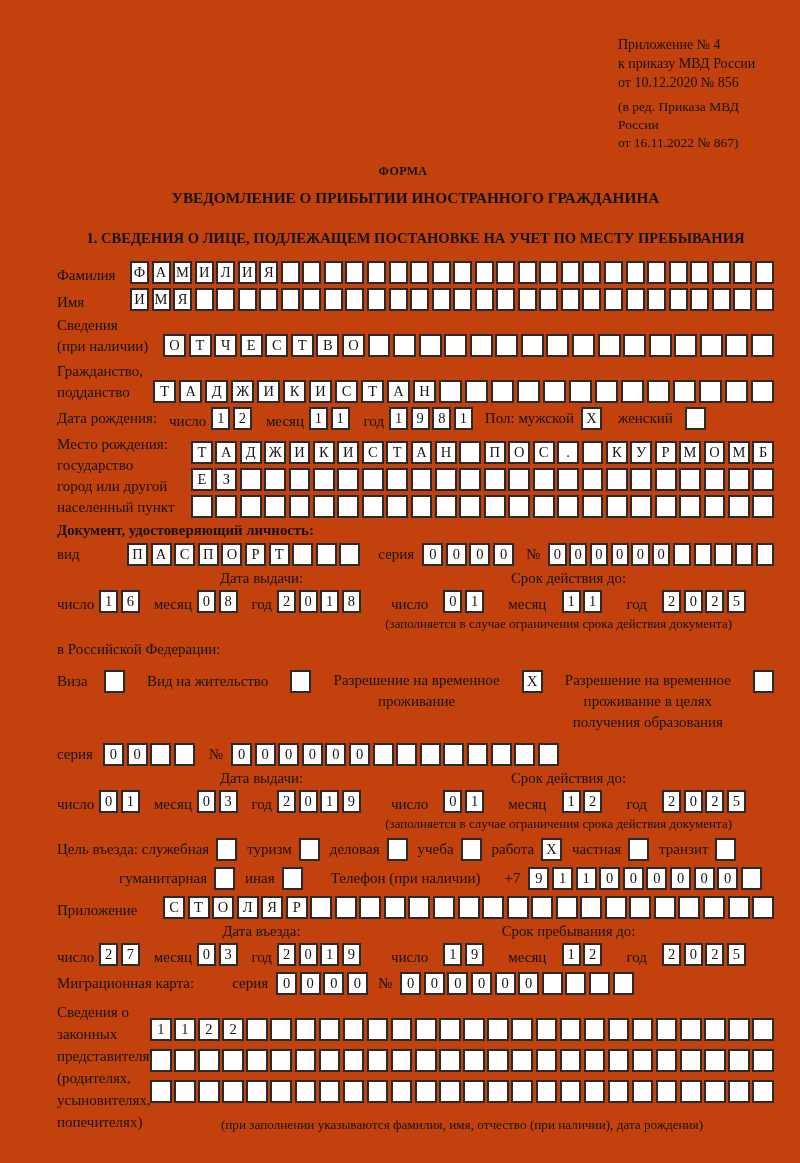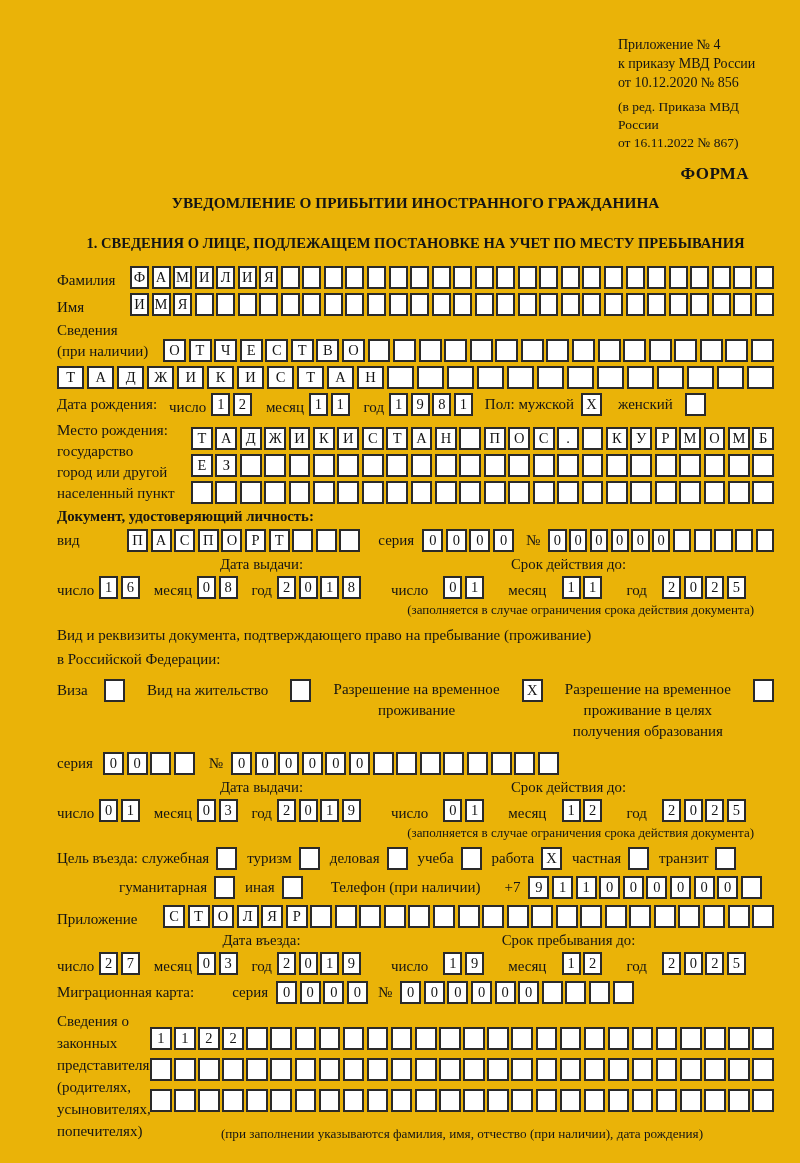--- a/index.html
+++ b/index.html
@@ -1,23 +1,23 @@
 <!DOCTYPE html>
 <html><head>
 <meta charset="utf-8">
 <style>
   html,body{margin:0;padding:0;background:#e8e8e8;}
   .page{
-    width:800px;height:1163px;box-sizing:border-box;background:#eab308;
+    width:800px;height:1163px;box-sizing:border-box;background:#c2410c;
     padding:36px 26px 0 57px;position:relative;margin:0 auto;
     font-family:"Liberation Serif","DejaVu Serif",serif;color:#141414;overflow:hidden;
   }
   .appendix{margin-left:561px;font-size:14px;line-height:1.35;}
   .appendix-note{margin-top:5px;font-size:13.5px;line-height:1.35;}
-  .forma{text-align:right;font-weight:bold;font-size:17px;margin:12px 25px 8px 0;letter-spacing:.4px;}
+  .forma{text-align:center;font-weight:bold;font-size:12px;margin:12px 25px 8px 0;letter-spacing:.4px;}
   .title{text-align:center;font-weight:bold;font-size:15.3px;line-height:1.5;margin-top:8px;}
   .tline{display:inline-block;width:52px;border-bottom:2px solid #3a3a3a;margin-left:10px;vertical-align:baseline;}
   .section{font-weight:bold;font-size:14.6px;margin:20px 0 14px;text-align:center;white-space:nowrap;}
   .frow{display:flex;align-items:flex-end;margin-bottom:4px;}
   .frow.vcenter{align-items:center;}
   .lab{font-size:15px;padding-top:3px;flex:none;}
   .lab-block{flex:none;font-size:15px;line-height:21px;}
   .lw1{width:73px;}
   .lw2{width:106px;}
   .lw3{width:96px;}
@@ -43,21 +43,21 @@
   .dg .dlab{font-size:15px;margin:0 5px 0 14px;}
   .dg .dlab.first{margin-left:0;}
   .center-bold{text-align:left;font-weight:bold;font-size:14.8px;margin:4px 0 4px;}
   .tc{display:flex;margin-bottom:3px;}
   .tc .c1{width:329px;flex:none;}
   .tc .c2{width:355px;flex:none;margin-left:auto;margin-right:28px;min-width:0;}
   .tc .c2 .dg{justify-content:space-between;}
   .hdr{font-size:14.8px;}
   .c1 .hdr{display:block;text-align:center;padding-left:80px;}
   .c2 .hdr{display:block;text-align:center;}
-  .note-right{font-size:13px;text-align:right;margin:1px 20px 6px 0;}
+  .note-right{font-size:13px;text-align:right;margin:1px 42px 6px 0;}
   .plain{font-size:15px;line-height:1.55;}
   .permit-row{display:flex;align-items:flex-start;justify-content:space-between;margin:8px 0 10px;}
   .permit-row .plab{font-size:15px;padding-top:3px;}
   .ml{font-size:15px;line-height:21px;text-align:center;}
   .purpose{display:flex;align-items:center;flex-wrap:nowrap;font-size:15px;margin-bottom:6px;}
   .purpose .gap{margin-left:10px;}
   .purpose .cbox{margin-left:7px;}
   .indent2{margin-left:62px;}
   .phone-lab{margin-left:28px;text-align:center;}
   .plus7{margin:0 8px 0 24px;}
@@ -186,20 +186,24 @@
         <span class="box"></span>
         <span class="box"></span>
         <span class="box"></span>
         <span class="box"></span>
         <span class="box"></span>
         <span class="box"></span>
       </div>
   </div>
 
   <div class="frow">
+    <div class="lab-block lw3">
+      <div>Гражданство,</div>
+      <div>подданство</div>
+    </div>
     <div class="box-row">
         <span class="box">Т</span>
         <span class="box">А</span>
         <span class="box">Д</span>
         <span class="box">Ж</span>
         <span class="box">И</span>
         <span class="box">К</span>
         <span class="box">И</span>
         <span class="box">С</span>
         <span class="box">Т</span>
@@ -423,21 +427,20 @@
             <span class="box">2</span>
             <span class="box">0</span>
             <span class="box">2</span>
             <span class="box">5</span>
           </span>
       </span>
     </div>
   </div>
   <div class="note-right">(заполняется в случае ограничения срока действия документа)</div>
 
-  <div class="plain">Вид и реквизиты документа, подтверждающего право на пребывание (проживание)</div>
   <div class="plain">в Российской Федерации:</div>
 
   <div class="permit-row">
     <span class="plab">Виза</span>
     <span class="cbox" style="margin-left:-6px"></span>
     <span class="plab">Вид на жительство</span>
     <span class="cbox"></span>
     <div class="ml">
       <div>Разрешение на временное</div>
       <div>проживание</div>

